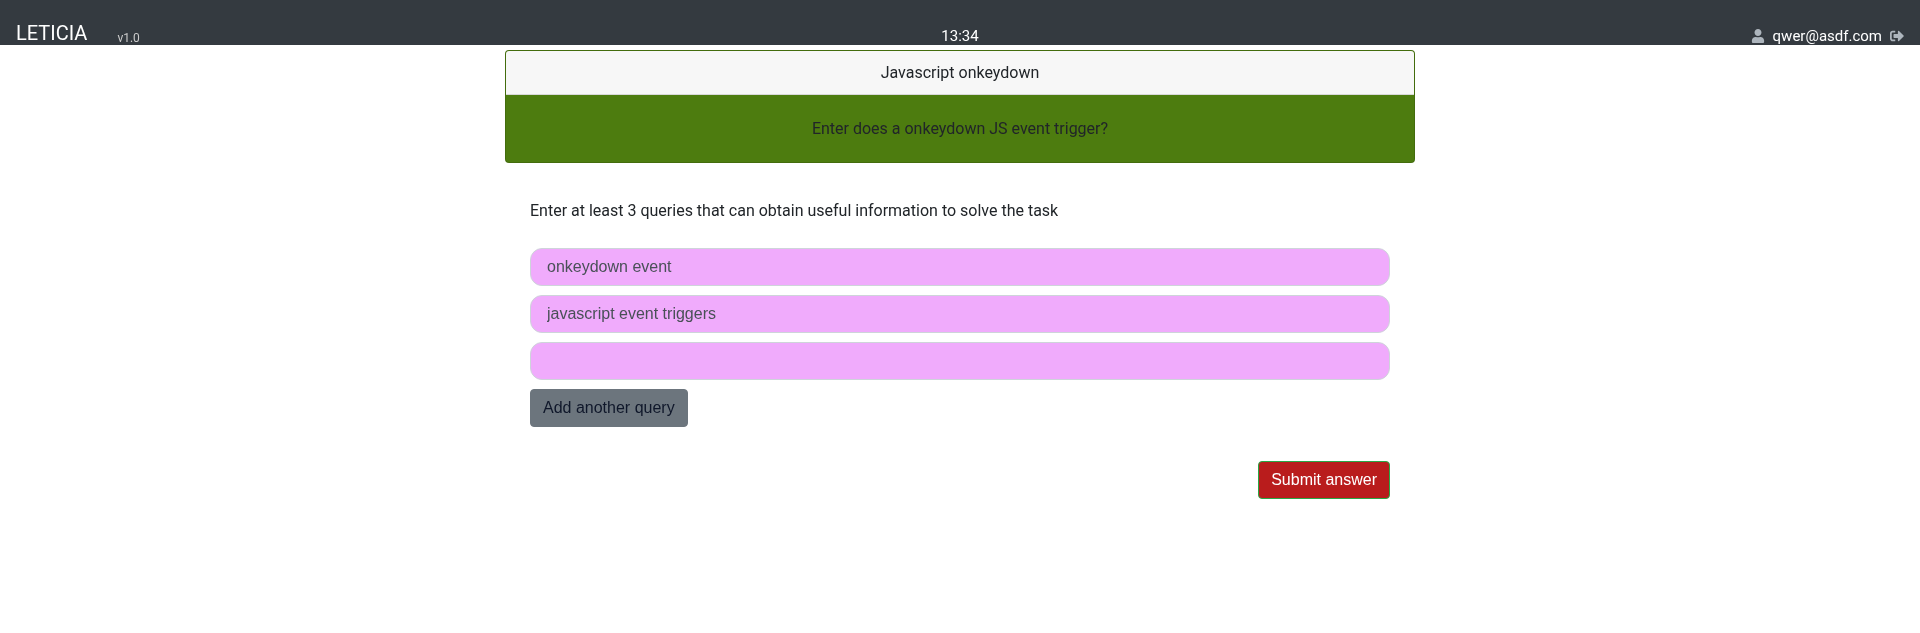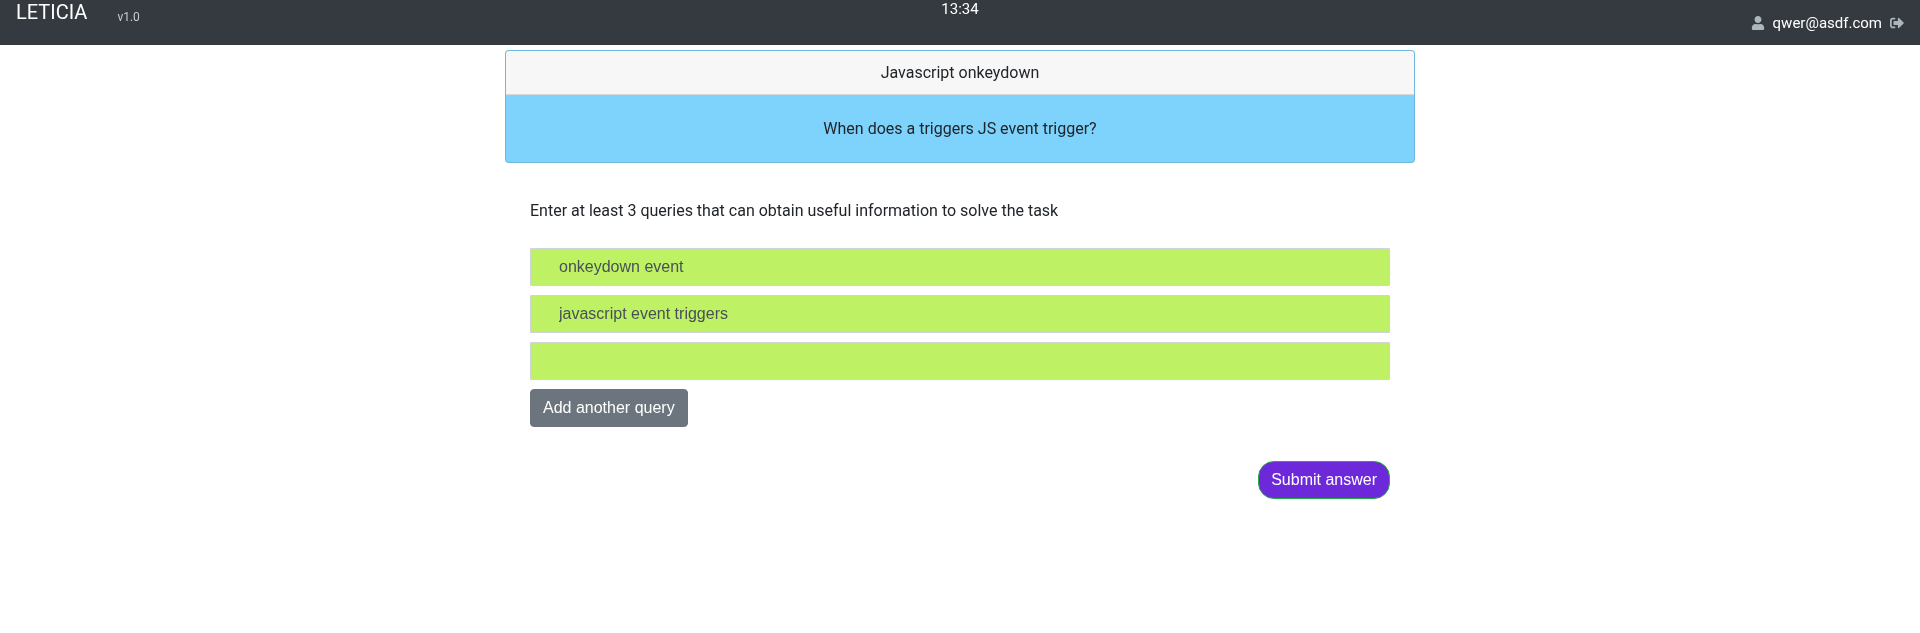--- a/index.html
+++ b/index.html
@@ -11,21 +11,21 @@
       font-family: -apple-system, BlinkMacSystemFont, "Segoe UI", Roboto, "Helvetica Neue", Arial, sans-serif;
       font-size: 16px;
       color: #212529;
       background: #fff;
     }
     .navbar {
       background: #343a40;
       color: #fff;
       height: 45px;
       display: flex;
-      align-items: flex-start;
+      align-items: flex-end;
       padding: 0 16px;
       position: relative;
     }
     .navbar-brand {
       display: flex;
       align-items: baseline;
       gap: 4px;
     }
     .brand-name {
       font-size: 20px;
@@ -67,21 +67,21 @@
     }
     .container {
       max-width: 910px;
       margin: 0 auto;
       padding-top: 5px;
     }
     .card {
       border: 1px solid rgba(0,0,0,0.125);
       border-radius: 4px;
       overflow: hidden;
-      background: #7dd3fc;
+      background: #4d7c0f;
     }
     .card-header {
       background: #f7f7f7;
       border-bottom: 1px solid rgba(0,0,0,0.125);
       padding: 12px 20px;
       text-align: center;
       font-size: 16px;
       color: #212529;
     }
     .card-body {
@@ -94,52 +94,51 @@
       padding: 0 25px;
       margin-top: 38px;
     }
     .instruction {
       font-weight: 400;
       font-size: 16px;
       margin-bottom: 28px;
     }
     .query-input {
       width: 100%;
-      padding: 6px 28px;
+      padding: 6px 16px;
       font-size: 16px;
       line-height: 1.5;
       color: #495057;
-      background: #bef264;
+      background: #f0abfc;
       border: 1px solid #ced4da;
-      border-radius: 1px;
+      border-radius: 12px;
       margin-bottom: 9px;
       height: 38px;
     }
     .btn {
       display: inline-block;
       font-weight: 400;
       text-align: center;
       vertical-align: middle;
       cursor: pointer;
       border: 1px solid transparent;
       padding: 6px 12px;
       font-size: 16px;
       line-height: 1.5;
       border-radius: 4px;
     }
     .btn-secondary {
-      color: #ffffff;
+      color: #0f172a;
       background: #6c757d;
       border-color: #6c757d;
     }
     .btn-success {
       color: #fff;
-      background: #6d28d9;
+      background: #b91c1c;
       border-color: #28a745;
-      border-radius: 16px;
     }
     .button-row {
       margin-top: 0px;
     }
     .submit-row {
       display: flex;
       justify-content: flex-end;
       margin-top: 34px;
       padding-right: 0;
     }
@@ -164,21 +163,21 @@
       <svg width="14" height="14" viewBox="0 0 512 512" fill="#adb5bd">
           <path d="M497 273L329 441c-15 15-41 4.5-41-17v-96H152c-13.3 0-24-10.7-24-24v-96c0-13.3 10.7-24 24-24h136V88c0-21.4 25.9-32 41-17l168 168c9.3 9.4 9.3 24.6 0 34zM192 436v-40c0-6.6-5.4-12-12-12H96c-17.7 0-32-14.3-32-32V160c0-17.7 14.3-32 32-32h84c6.6 0 12-5.4 12-12V76c0-6.6-5.4-12-12-12H96c-53 0-96 43-96 96v192c0 53 43 96 96 96h84c6.6 0 12-5.4 12-12z"></path>
         </svg>
     </span>
   </div>
 </nav>
 
 <div class="container">
   <div class="card">
     <div class="card-header">Javascript onkeydown</div>
-    <div class="card-body">When does a triggers JS event trigger?</div>
+    <div class="card-body">Enter does a onkeydown JS event trigger?</div>
   </div>
 
   <div class="form-section">
     <div class="instruction">Enter at least 3 queries that can obtain useful information to solve the task</div>
 
     <input type="text" class="query-input" value="onkeydown event" style="">
     <input type="text" class="query-input" value="javascript event triggers" style="">
     <input type="text" class="query-input" value="" style="">
 
     <div class="button-row">

